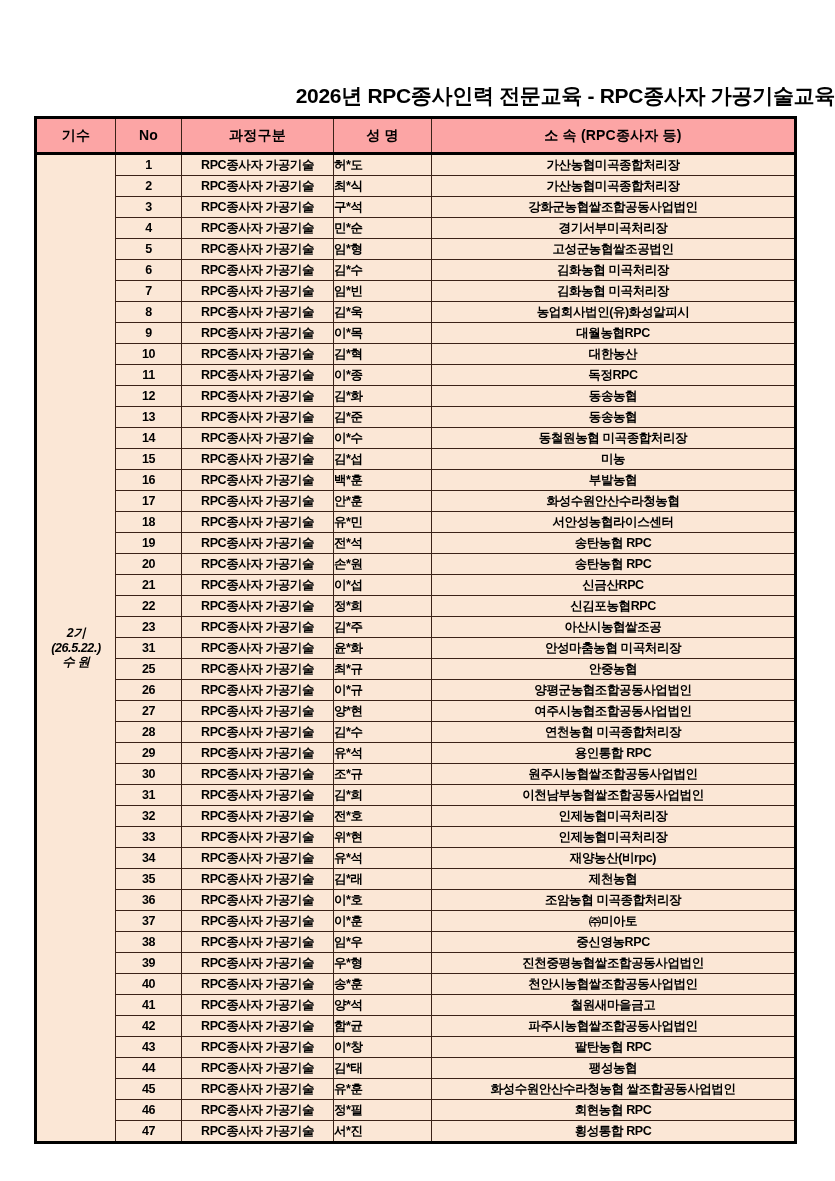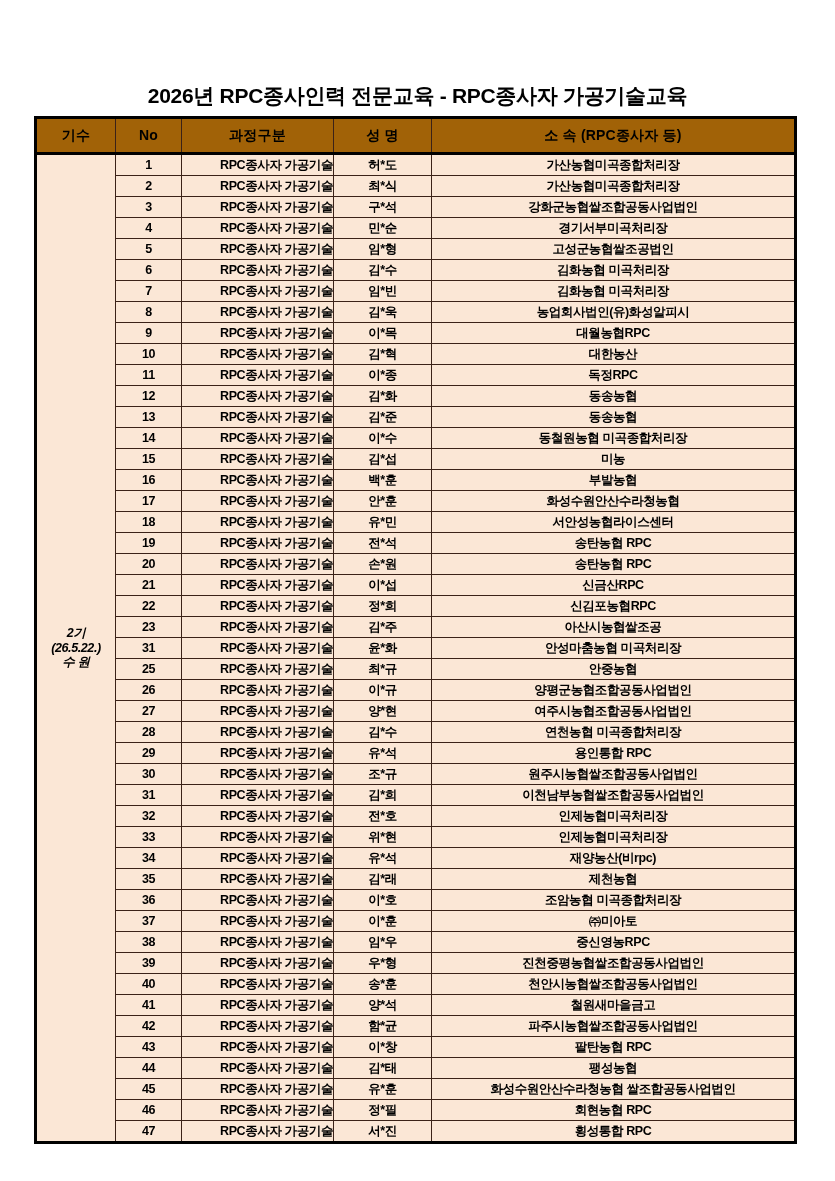--- a/index.html
+++ b/index.html
@@ -23,21 +23,21 @@
     box-sizing: border-box;
     padding: 0;
   }
 
   
   .doc-title {
     position: absolute;
     top: 82px;
     left: 0;
     width: 835px;
-    text-align: center;
+    text-align: right;
     font-size: 21px;
     font-weight: bold;
     letter-spacing: -0.3px;
     white-space: nowrap;
   }
 
   
   .table-wrap {
     position: absolute;
     top: 116px;
@@ -65,21 +65,21 @@
     line-height: 1.15;
     padding: 0;
     height: 20px;
     letter-spacing: -0.4px;
     overflow: hidden;
     white-space: nowrap;
   }
 
   
   table.roster thead th {
-    background: #a16207;
+    background: #fca5a5;
     height: 33px;
     font-size: 14px;
     font-weight: bold;
     text-align: center;
     border-bottom: 3px solid #000000;
     letter-spacing: 0.2px;
   }
 
   
   table.roster tbody td {
@@ -98,26 +98,25 @@
     font-style: italic;
   }
   td.cell-gisu .gisu-line { display: block; white-space: nowrap; }
 
   td.cell-no {
     text-align: center;
     font-size: 12.5px;
   }
 
   td.cell-course {
-    text-align: right;
+    text-align: center;
     font-size: 12.5px;
   }
 
   td.cell-name {
-    text-align: center;
     font-size: 12.5px;
   }
 
   td.cell-org {
     text-align: center;
     padding-left: 5px;
     font-size: 12.5px;
   }
 </style>
 </head>

